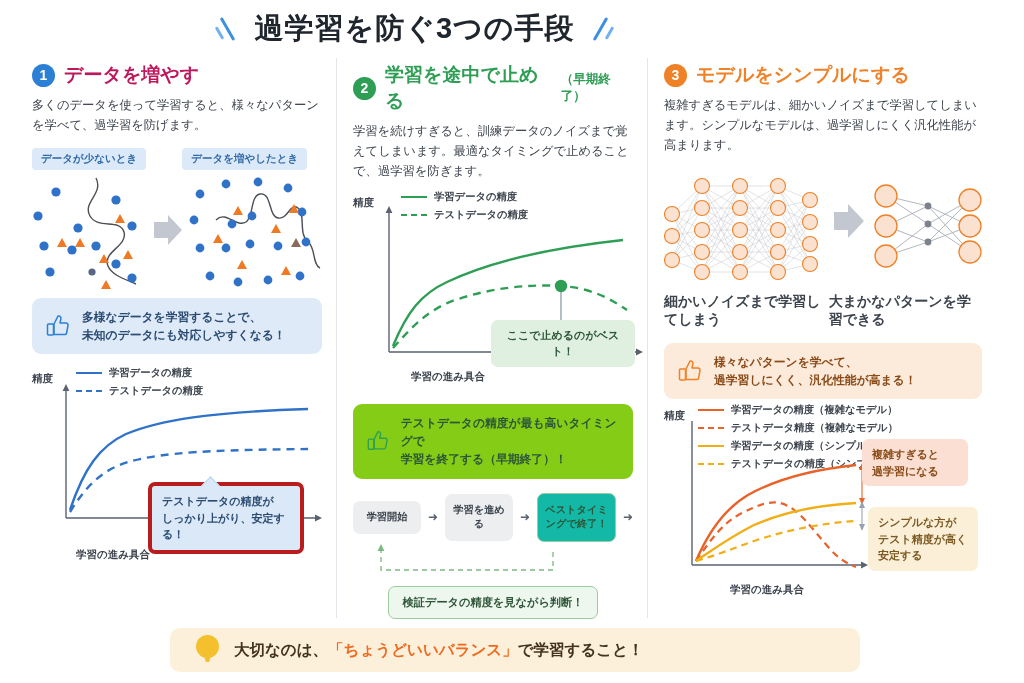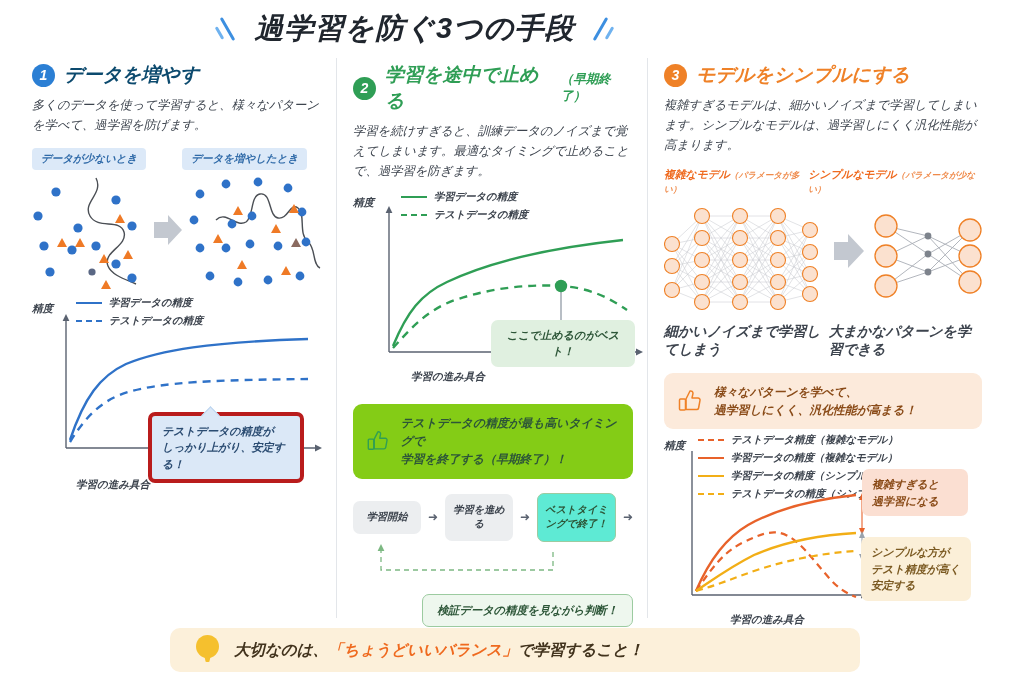--- a/index.html
+++ b/index.html
@@ -1,21 +1,21 @@
 <!DOCTYPE html>
 <html><head>
 <meta charset="utf-8">
 <style>
   html,body{margin:0;padding:0;}
   body{
     width:1024px;height:683px;background:#ffffff;
     font-family:"Liberation Sans","DejaVu Sans",sans-serif;
     color:#333a45;overflow:hidden;position:relative;
   }
-  .page{position:relative;width:829px;height:683px;font-style:italic;}
+  .page{position:relative;width:829px;height:683px;}
 
   
   .header{height:58px;display:flex;align-items:center;justify-content:center;gap:14px;}
   .title{font-size:29px;font-weight:bold;color:#20262e;letter-spacing:1px;}
   .slash{width:26px;height:30px;position:relative;}
   .slash i{position:absolute;background:#3d8fe0;border-radius:2px;}
   .slash.left i:nth-child(1){width:3px;height:26px;left:11px;top:2px;transform:rotate(-30deg);}
   .slash.left i:nth-child(2){width:3px;height:14px;left:3px;top:12px;transform:rotate(-30deg);background:#6fb2ef;}
   .slash.right i:nth-child(1){width:3px;height:26px;left:11px;top:2px;transform:rotate(30deg);}
   .slash.right i:nth-child(2){width:3px;height:14px;left:20px;top:12px;transform:rotate(30deg);background:#6fb2ef;}
@@ -25,21 +25,21 @@
   .col{position:relative;box-sizing:border-box;}
   .col.c1{width:322px;padding:4px 14px 0 18px;}
   .col.c2{width:330px;padding:4px 14px 0 16px;border-left:1px solid #e3e6ea;border-right:1px solid #e3e6ea;}
   .col.c3{width:344px;padding:4px 10px 0 16px;}
 
   .chead{display:flex;align-items:center;gap:9px;margin-bottom:8px;}
   .badge{width:23px;height:23px;border-radius:50%;color:#fff;font-size:14px;font-weight:bold;
          display:flex;align-items:center;justify-content:center;flex:0 0 auto;}
   .b1{background:#2b7fd4;} .b2{background:#2f9e55;} .b3{background:#ef8127;}
   .chead h2{margin:0;font-size:19px;font-weight:bold;}
-  .h1c{color:#0c4a6e;} .h2c{color:#2f9e55;} .h3c{color:#ef8127;}
+  .h1c{color:#be185d;} .h2c{color:#2f9e55;} .h3c{color:#ef8127;}
   .hsub{font-size:12.5px;font-weight:bold;}
   .desc{font-size:12.3px;line-height:1.62;color:#3d444e;margin:0 0 12px 0;}
 
   
   .pillrow{display:flex;gap:36px;margin-bottom:2px;}
   .pill{background:#dce9f8;color:#2f6aa8;font-size:10.5px;font-weight:bold;
         padding:4px 9px;border-radius:4px;}
   .scatterwrap{position:relative;height:120px;margin-bottom:6px;}
 
   
@@ -65,21 +65,21 @@
   .bub-blue{background:#dbe8f7;color:#2b4c72;border:4px solid #b91c1c;}
   .bub-green{background:#e0f0e0;color:#2d5638;}
   .bub-cream{background:#fbefd8;color:#7b5a22;}
   .bub-peach{background:#fbdfd2;color:#8a4b18;}
   .tail{position:absolute;width:12px;height:12px;transform:rotate(45deg);}
 
   
   .flow{display:flex;align-items:center;gap:7px;margin-top:14px;}
   .fbox{background:#eceef0;border-radius:7px;font-size:10.2px;font-weight:bold;color:#3d444e;
         text-align:center;padding:9px 7px;line-height:1.45;min-width:54px;}
-  .fbox.hi{background:#5eead4;border:1.4px solid #9ccba0;color:#2d5638;padding:9px 4px;}
+  .fbox.hi{background:#14b8a6;border:1.4px solid #9ccba0;color:#2d5638;padding:9px 4px;}
   .farrow{color:#5a6270;font-size:12px;}
   .loopbox{background:#eef7ee;border:1.2px solid #9ccba0;border-radius:7px;
            font-size:11.2px;font-weight:bold;color:#2d5638;padding:8px 14px;display:inline-block;}
 
   
   .nnlabels{display:flex;justify-content:space-between;margin-bottom:2px;}
   .nnlab{font-size:10.8px;font-weight:bold;color:#ef6a1f;}
   .nnlab small{font-size:8.6px;color:#ef8a4a;font-weight:bold;}
   .nncap{display:flex;justify-content:space-between;font-size:14px;font-weight:bold;color:#3d444e;}
 
@@ -182,20 +182,30 @@
               <polygon points="84,52 89,61 79,61"></polygon>
                 <polygon points="26,62 31,71 21,71"></polygon>
               <polygon points="50,88 55,97 45,97"></polygon>
                 <polygon points="94,94 99,103 89,103"></polygon>
               <polygon points="104,66 109,75 99,75" fill="#8a6a60"></polygon>
             </g>
           </g>
         </svg>
       </div>
 
+      <div class="tipbox tip-blue" style="margin-bottom:14px;">
+        <svg width="26" height="26" viewBox="0 0 26 26">
+          <path d="M9,11 L13,3 a2.4,2.4 0 0 1 3,2.4 L15,10 L21,10 a2,2 0 0 1 2,2.4 L21.6,20 a2,2 0 0 1 -2,1.6 L9,21.6 Z" fill="none" stroke="#2b7fd4" stroke-width="1.5" stroke-linejoin="round"></path>
+          <rect x="2.5" y="11" width="6" height="11" rx="1" fill="none" stroke="#2b7fd4" stroke-width="1.5"></rect>
+        </svg>
+        <span class="tiptxt">
+          <span>多様なデータを学習することで、</span><br>
+          <span>未知のデータにも対応しやすくなる！</span>
+        </span>
+      </div>
 
       <div class="chart" style="height:195px;">
         <div class="axlabel" style="left:0;top:4px;">精度</div>
         <div class="legend" style="left:44px;top:-2px;">
           <div class="legrow">
             <span class="legline" style="border-color:#2f72c8;"></span>
             <span class="legtxt">学習データの精度</span>
           </div>
           <div class="legrow">
             <span class="legline" style="border-color:#2f72c8;border-top-style:dashed;"></span>
@@ -271,40 +281,32 @@
         <span class="farrow">➜</span>
         <div class="fbox hi">ベストタイミングで終了！</div>
         <span class="farrow">➜</span>
       </div>
 
       <svg width="270" height="34" viewBox="0 0 270 34" style="margin-left:10px;margin-top:2px;">
         <path d="M18,4 L18,26 L190,26 L190,6" fill="none" stroke="#7cb882" stroke-width="1.3" stroke-dasharray="5,4"></path>
         <polygon points="18,0 14.6,7 21.4,7" fill="#7cb882"></polygon>
       </svg>
 
-      <div style="text-align:right;margin-top:16px;">
+      <div style="text-align:center;margin-top:8px;">
         <span class="loopbox">検証データの精度を見ながら判断！</span>
       </div>
     </div>
 
     <div class="col c3">
       <div class="chead">
         <span class="badge b3">3</span>
         <h2 class="h3c">モデルをシンプルにする</h2>
       </div>
       <p class="desc">複雑すぎるモデルは、細かいノイズまで学習してしまいます。シンプルなモデルは、過学習しにくく汎化性能が高まります。</p>
 
-      <div class="nnlabels">
-        <span class="nnlab">
-          <span>複雑なモデル</span><small>（パラメータが多い）</small>
-        </span>
-        <span class="nnlab">
-          <span>シンプルなモデル</span><small>（パラメータが少ない）</small>
-        </span>
-      </div>
 
       <svg width="318" height="122" viewBox="0 0 318 122">
         <g stroke="#c9ccd2" stroke-width="0.55">
           <path d="M8,46 L38,18 M8,46 L38,40 M8,46 L38,62 M8,46 L38,84 M8,46 L38,104
                    M8,68 L38,18 M8,68 L38,40 M8,68 L38,62 M8,68 L38,84 M8,68 L38,104
                    M8,92 L38,18 M8,92 L38,40 M8,92 L38,62 M8,92 L38,84 M8,92 L38,104"></path>
           <path d="M38,18 L76,18 M38,18 L76,40 M38,18 L76,62 M38,18 L76,84 M38,18 L76,104
                    M38,40 L76,18 M38,40 L76,40 M38,40 L76,62 M38,40 L76,84 M38,40 L76,104
                    M38,62 L76,18 M38,62 L76,40 M38,62 L76,62 M38,62 L76,84 M38,62 L76,104
                    M38,84 L76,18 M38,84 L76,40 M38,84 L76,62 M38,84 L76,84 M38,84 L76,104
@@ -379,26 +381,26 @@
         <span class="tiptxt">
           <span>様々なパターンを学べて、</span><br>
           <span>過学習しにくく、汎化性能が高まる！</span>
         </span>
       </div>
 
       <div class="chart" style="height:190px;margin-top:8px;">
         <div class="axlabel" style="left:0;top:2px;">精度</div>
         <div class="legend" style="left:34px;top:-4px;">
           <div class="legrow">
+            <span class="legline" style="border-color:#e8622a;"></span>
+            <span class="legtxt">学習データの精度（複雑なモデル）</span>
+          </div>
+          <div class="legrow">
             <span class="legline" style="border-color:#e8622a;border-top-style:dashed;"></span>
             <span class="legtxt">テストデータ精度（複雑なモデル）</span>
-          </div>
-          <div class="legrow">
-            <span class="legline" style="border-color:#e8622a;"></span>
-            <span class="legtxt">学習データの精度（複雑なモデル）</span>
           </div>
           <div class="legrow">
             <span class="legline" style="border-color:#f2ae16;"></span>
             <span class="legtxt">学習データの精度（シンプルなモデル）</span>
           </div>
           <div class="legrow">
             <span class="legline" style="border-color:#f2ae16;border-top-style:dashed;"></span>
             <span class="legtxt">テストデータの精度（シンプルなモデル）</span>
           </div>
         </div>
@@ -418,21 +420,21 @@
           <g stroke="#9aa3ad" stroke-width="1.1">
             <line x1="196" y1="90" x2="196" y2="112"></line>
             <polygon points="196,86 193,93 199,93" fill="#9aa3ad" stroke="none"></polygon>
             <polygon points="196,116 193,109 199,109" fill="#9aa3ad" stroke="none"></polygon>
           </g>
         </svg>
         <div class="bubble bub-peach" style="left:198px;top:32px;width:86px;line-height:1.5;">
           <span>複雑すぎると</span><br>
           <span>過学習になる</span>
         </div>
-        <div class="bubble bub-cream" style="left:197px;top:100px;width:90px;line-height:1.5;">
+        <div class="bubble bub-cream" style="left:204px;top:100px;width:90px;line-height:1.5;">
           <span>シンプルな方が</span><br>
           <span>テスト精度が高く</span><br>
           <span>安定する</span>
         </div>
         <div class="axlabel" style="left:66px;top:176px;">学習の進み具合</div>
       </div>
     </div>
   </div>
 
   <div class="footer">

